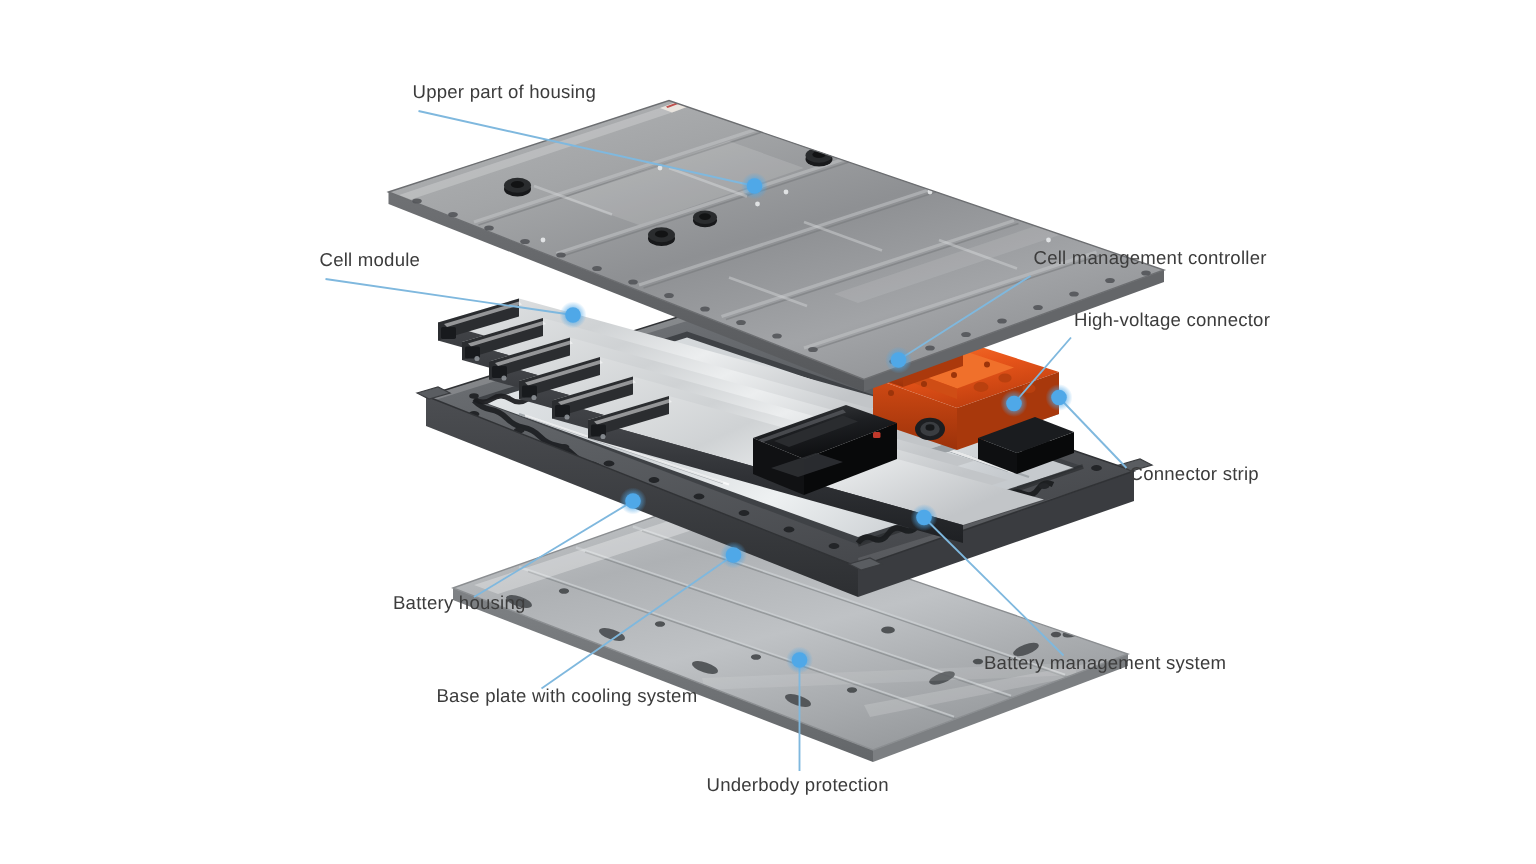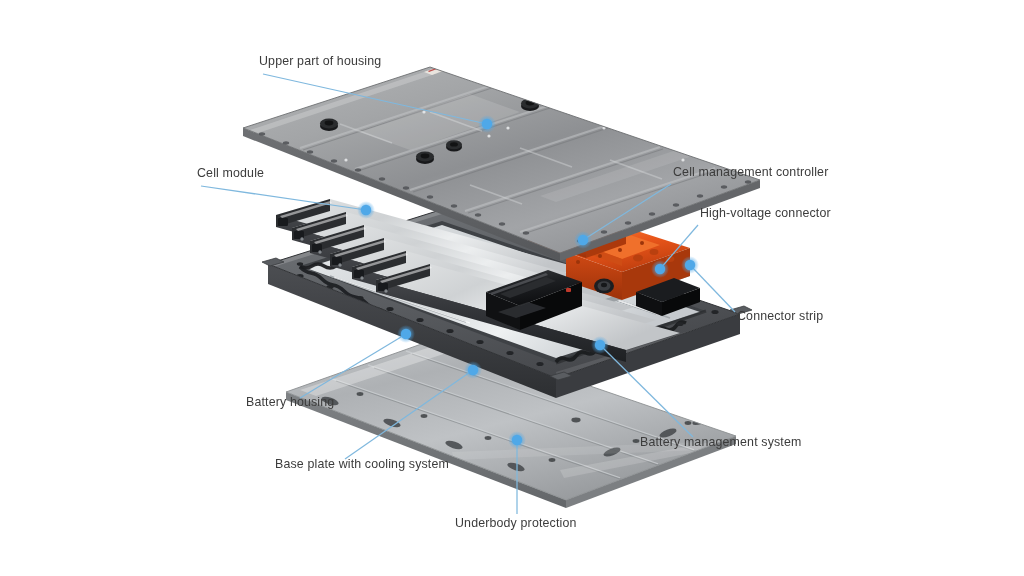--- a/index.html
+++ b/index.html
@@ -3,21 +3,21 @@
 <meta charset="utf-8">
 <title>EV Battery Pack Exploded View</title>
 <style>
   html,body{margin:0;padding:0;}
   body{
     width:1024px;height:576px;
     background:#ffffff;
     font-family:"Liberation Sans","DejaVu Sans",sans-serif;
     overflow:hidden;position:relative;
   }
-  #stage{position:absolute;left:0;top:0;width:888px;height:576px;}
+  #stage{position:absolute;left:16px;top:0;width:888px;height:576px;}
   #svgroot{position:absolute;left:0;top:0;width:1024px;height:576px;}
 
   .callout-text{
     font-family:"Liberation Sans","DejaVu Sans",sans-serif;
     font-size:12.4px;
     fill:#3c3c3c;
     letter-spacing:0.15px;
   }
 </style>
 </head>

